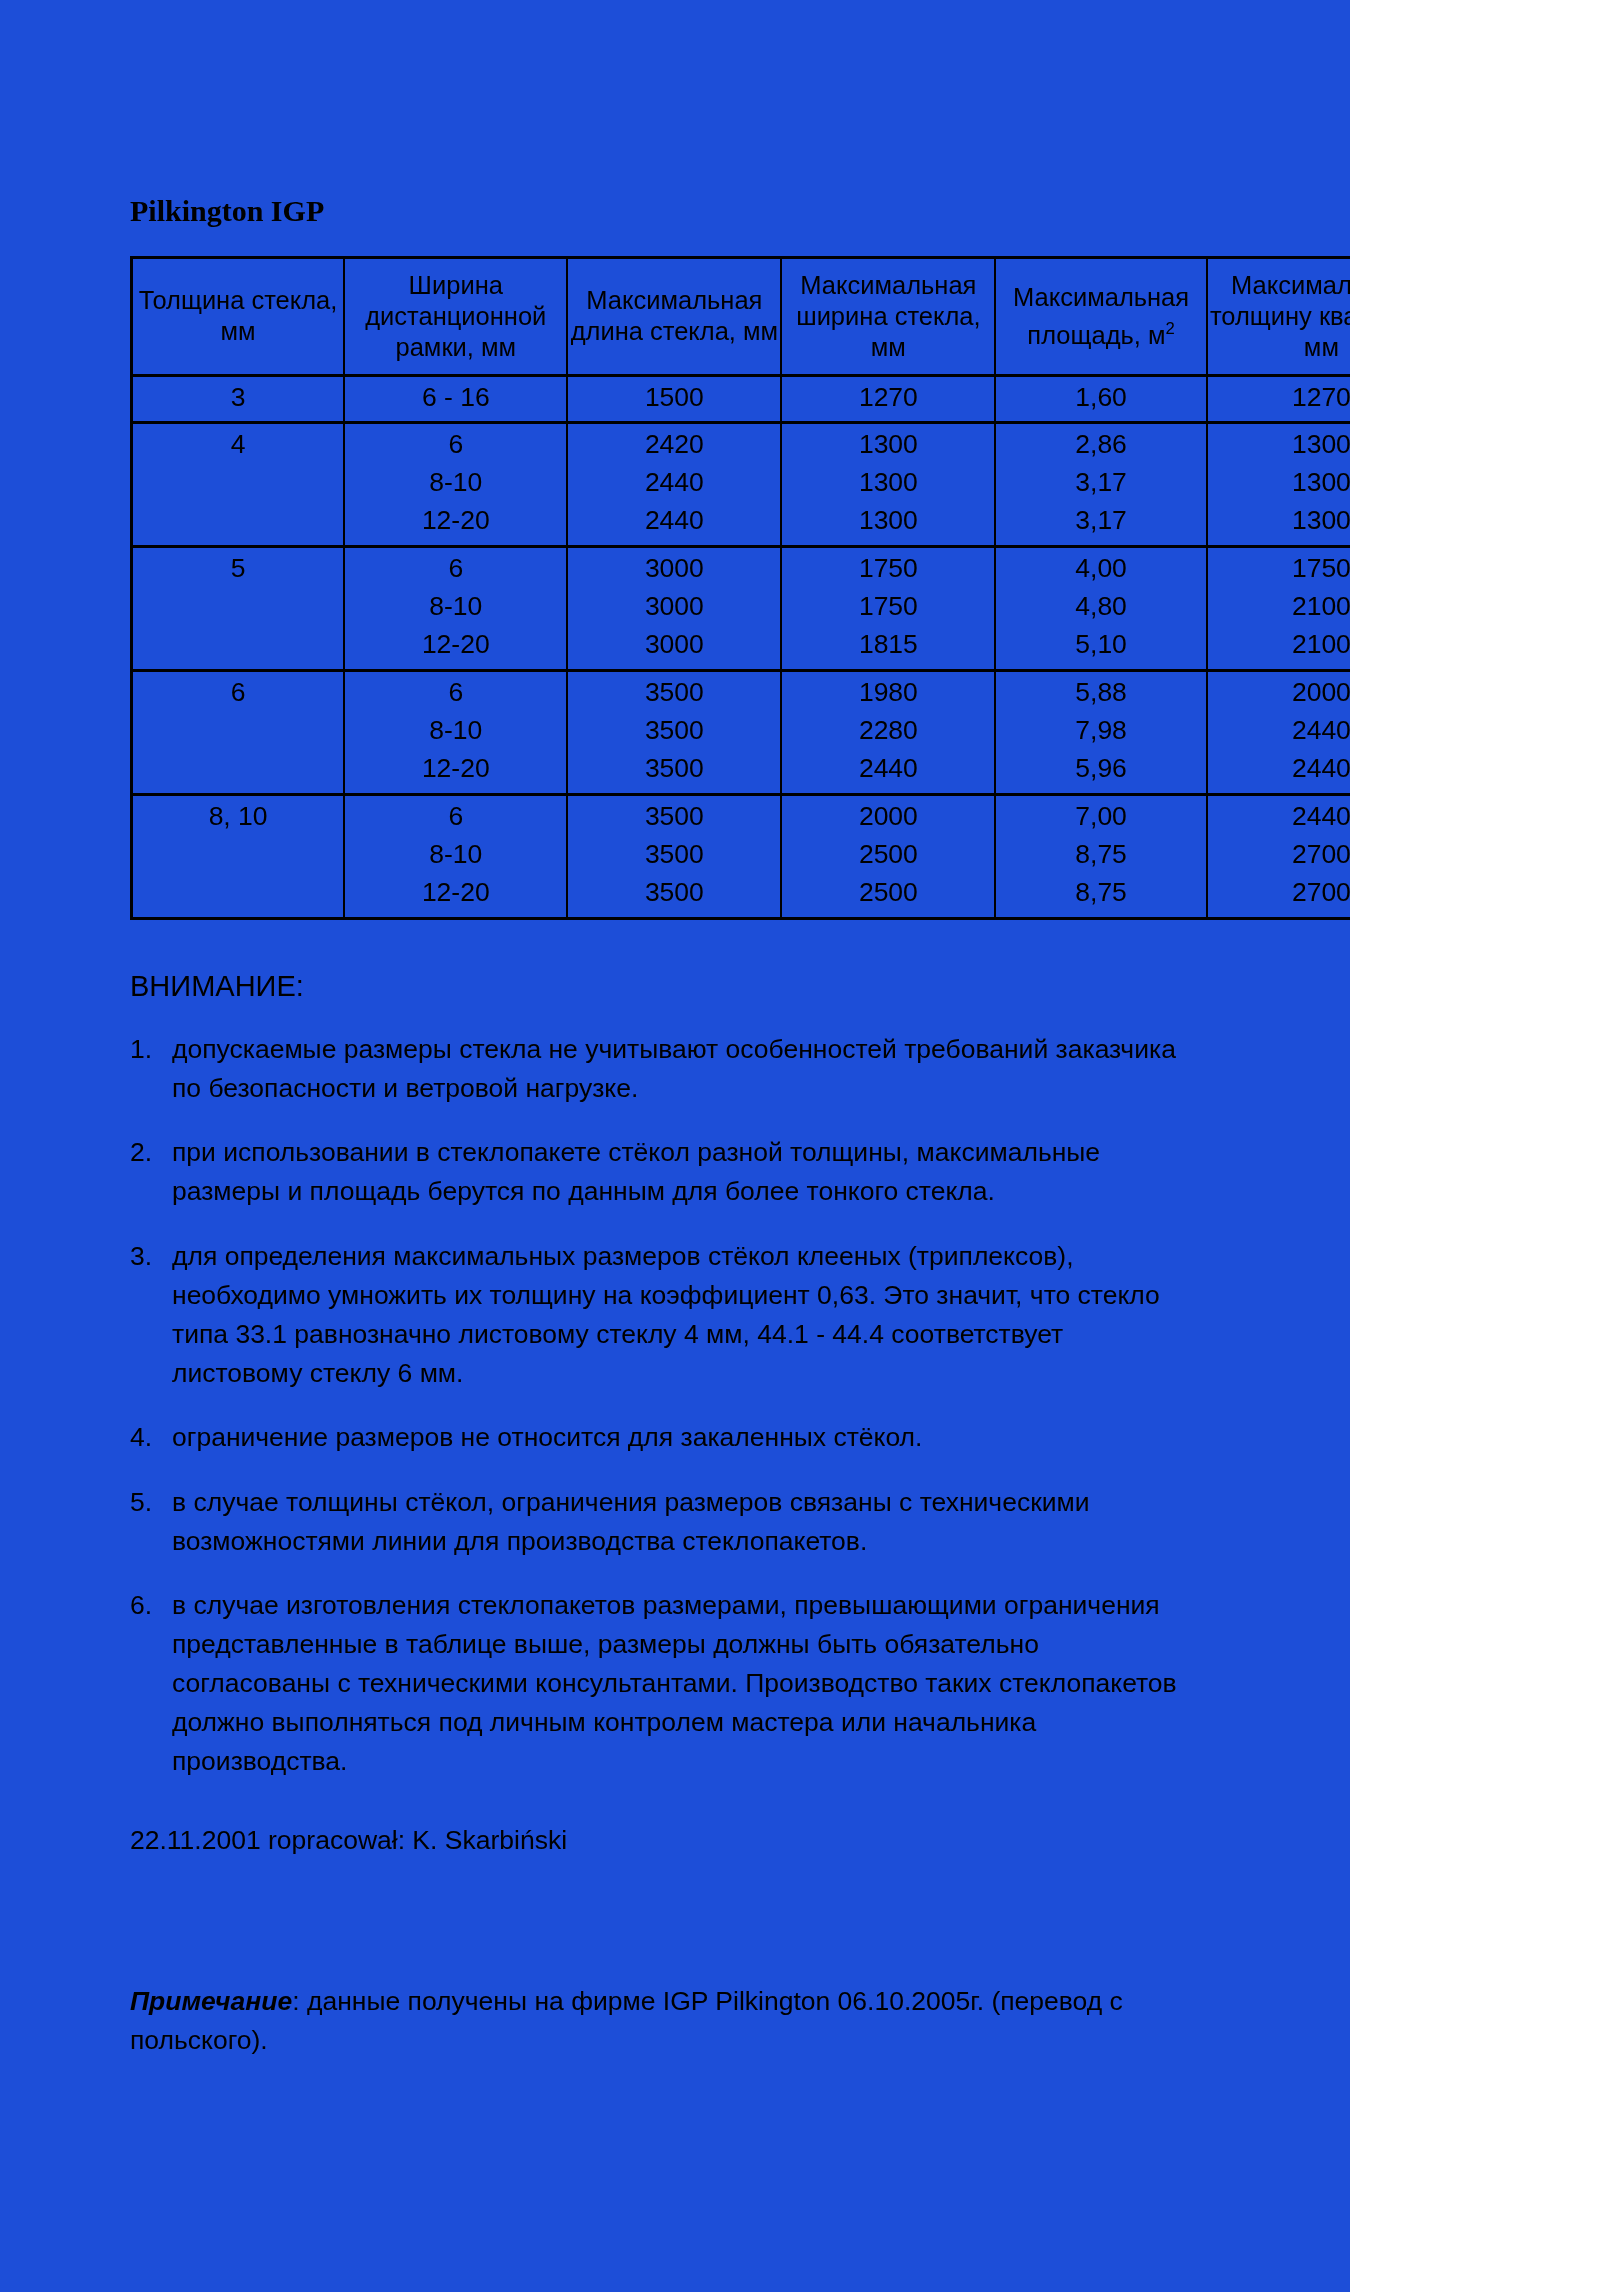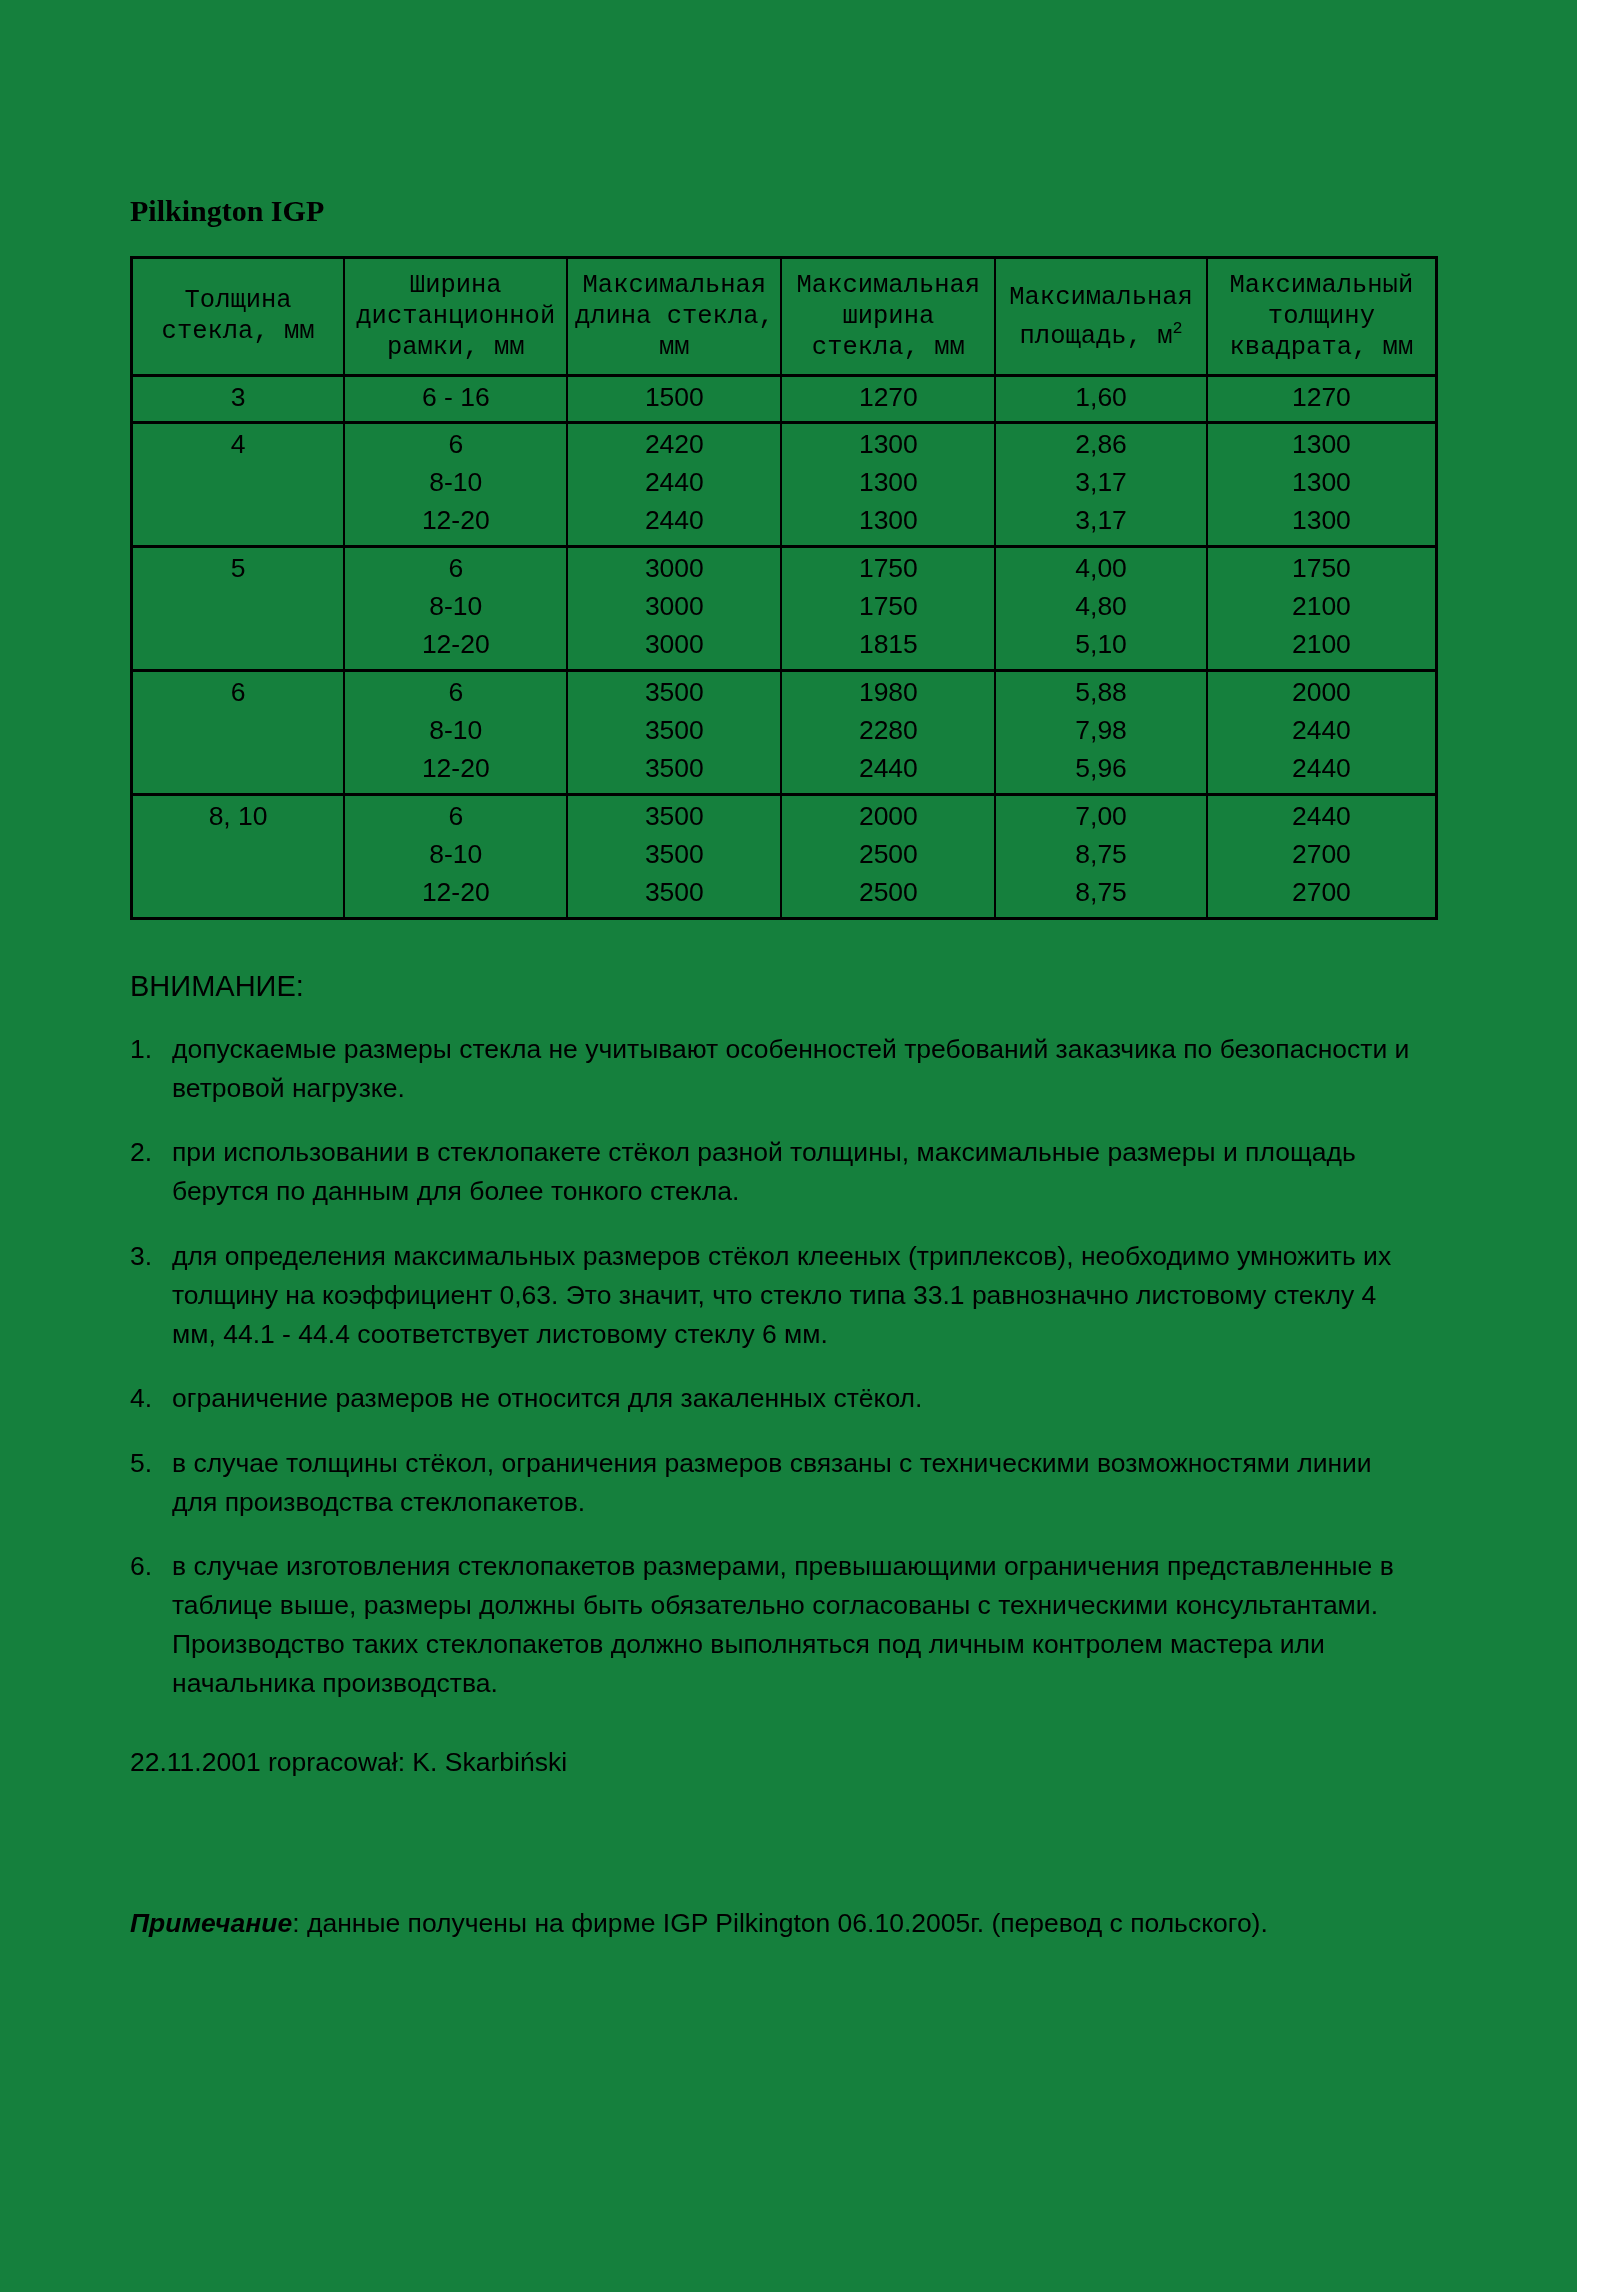--- a/index.html
+++ b/index.html
@@ -1,19 +1,19 @@
 <!DOCTYPE html>
 <html><head>
 <meta charset="utf-8">
 <style>
   html,body { margin:0; padding:0; background:#ffffff; }
   .page {
     position:relative;
-    width:1577px; height:2293px;
-    background:#15803d;
+    width:1350px; height:2293px;
+    background:#1d4ed8;
     color:#000;
     font-family:"Liberation Sans", sans-serif;
     overflow:hidden;
   }
   .content { padding:194px 157px 0 130px; }
 
   .doc-title {
     font-family:"Liberation Serif", serif;
     font-weight:bold;
     font-size:30px;
@@ -27,21 +27,21 @@
   }
 
   table.limits {
     margin-top:29px;
     width:1308px;
     border-collapse:collapse;
     table-layout:fixed;
     border:3.9px solid #000;
   }
   table.limits th, table.limits td { border:2px solid #000; }
-  table.limits thead tr { border-bottom:2.9px solid #000;font-family:Liberation Mono, monospace; }
+  table.limits thead tr { border-bottom:2.9px solid #000; }
   table.limits tbody tr { border-top:3.9px solid #000; }
   table.limits th {
     font-weight:normal;
     font-size:25.5px;
     line-height:31px;
     padding:10.8px 2px;
     text-align:center;
     vertical-align:middle;
   }
   table.limits td {

